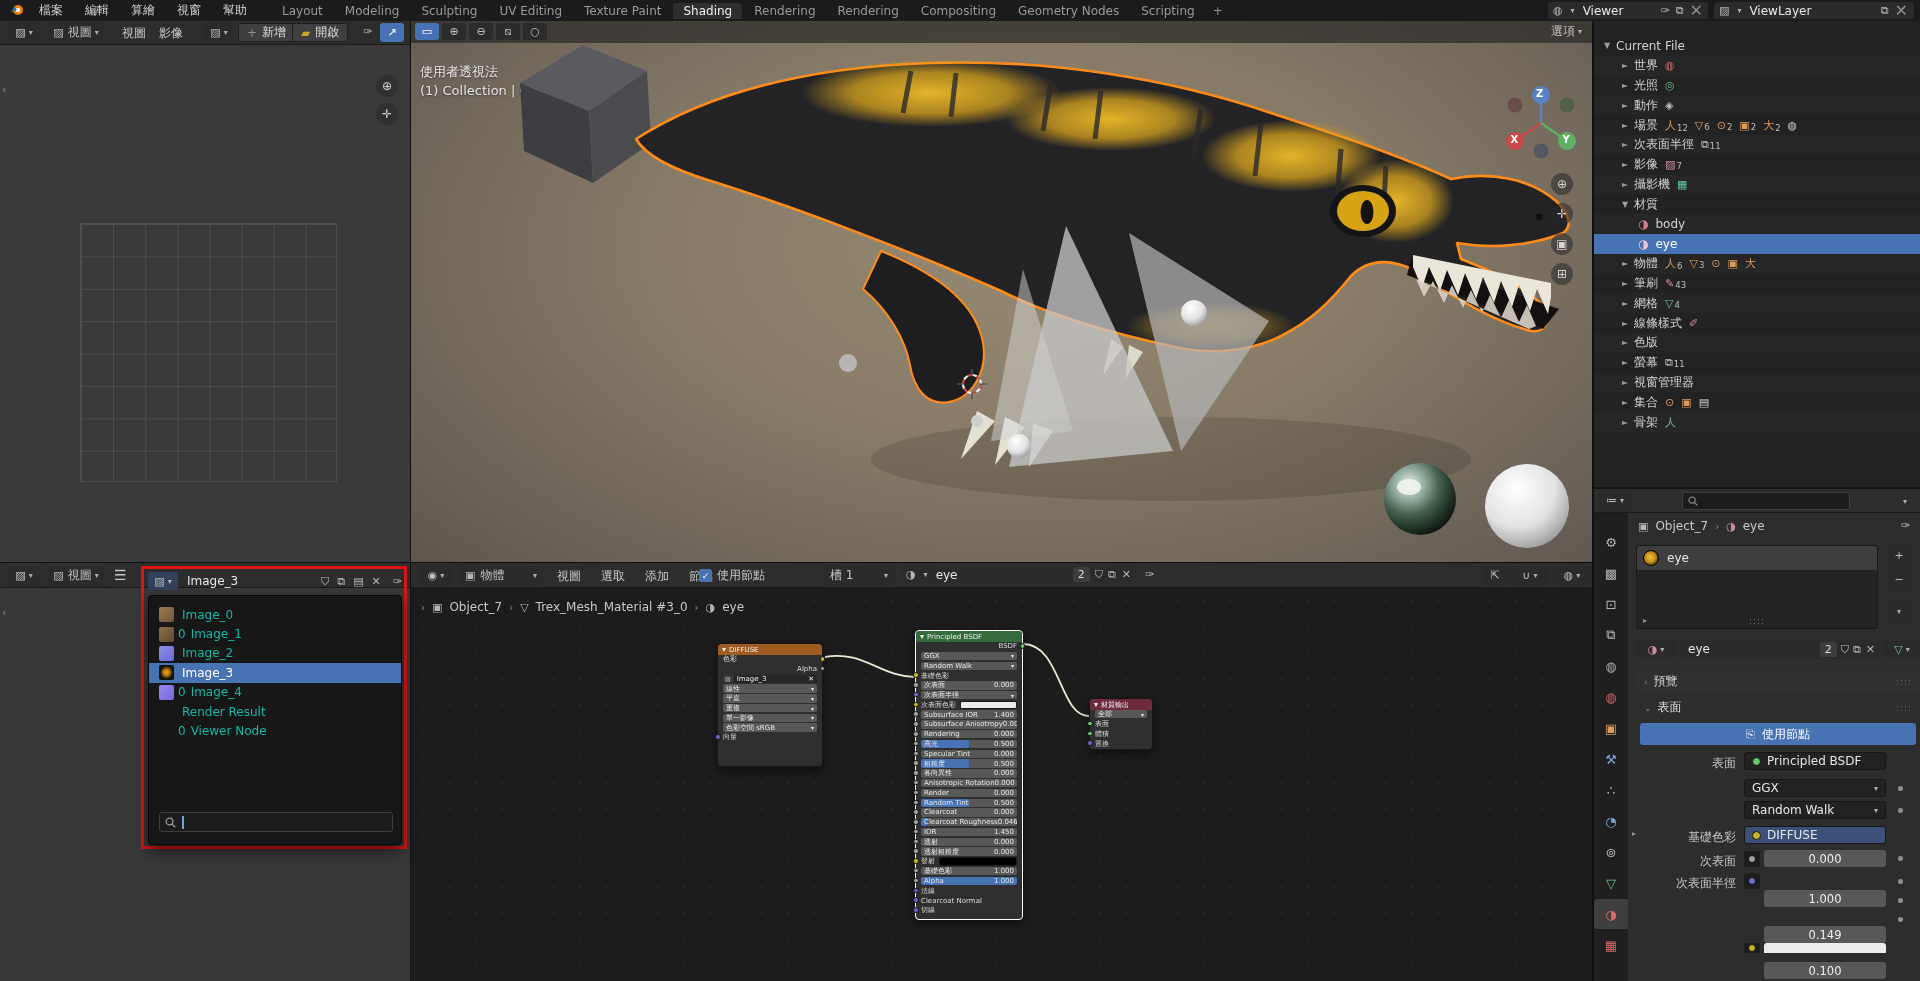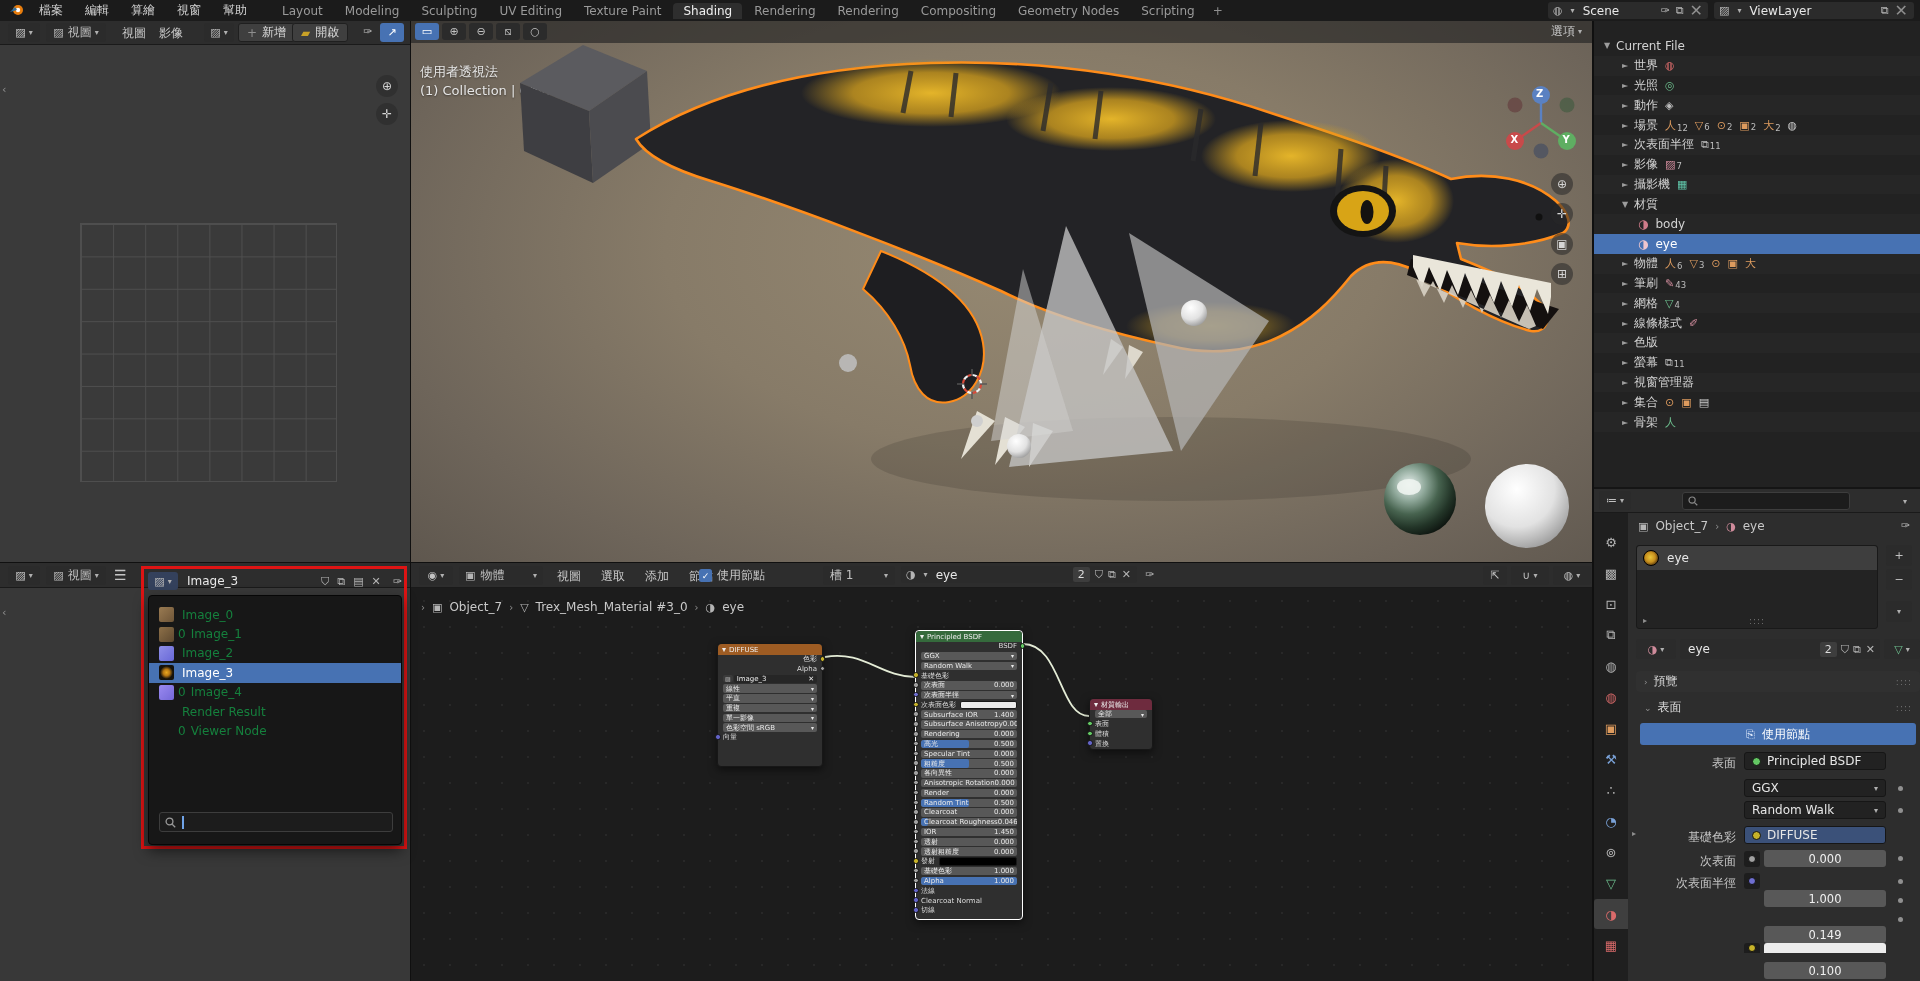--- a/index.html
+++ b/index.html
@@ -22,21 +22,21 @@
   .canvas-img{background:#3a3a3a;}
   .ed-split{background:#101010;}
   .toolbtn{width:26px;height:19px;background:#2b2b2b;border-radius:3px;display:flex;align-items:center;justify-content:center;font-size:11px;color:#c2c2c2;}
   .bluechip{background:#4772b3!important;color:#fff!important;}
   .pushbtn{height:19px;background:#3f3f3f;border:1px solid #1f1f1f;border-radius:3px;display:flex;align-items:center;padding:0 8px;font-size:12px;color:#dcdcdc;gap:5px;}
   
   #uv-grid{left:80px;top:178px;width:257px;height:259px;background-image:linear-gradient(#4e4e4e 1px,transparent 1px),linear-gradient(90deg,#4e4e4e 1px,transparent 1px);background-size:32.1px 32.4px;border:1px solid #4e4e4e;border-right:none;border-bottom:none;box-shadow:inset -1px -1px 0 #4e4e4e;}
   
   #annotation-box{left:141px;top:566px;width:266px;height:283px;border:3px solid #dd1414;z-index:40;}
   #img-dropdown{position:absolute;left:4px;top:26px;width:254px;height:250px;background:#171717;border:1px solid #060606;border-radius:4px;box-shadow:0 6px 14px rgba(0,0,0,.55);}
-  .imglist-item{display:flex;align-items:center;height:19.4px;padding-left:10px;font-size:12px;color:#15803d;}
+  .imglist-item{display:flex;align-items:center;height:19.4px;padding-left:10px;font-size:12px;color:#14b8a6;}
   .imglist-item.sel{background:#4772b3;color:#fff;}
   .thumb{width:15px;height:15px;border-radius:2px;margin-right:8px;}
   .searchbox{display:flex;align-items:center;background:#1c1c1c;border:1px solid #3d3d3d;border-radius:3px;height:20px;padding:0 5px;}
   
   #viewport{left:411px;top:21px;width:1181px;height:542px;overflow:hidden;background:radial-gradient(ellipse 900px 500px at 52% 42%, #968972 0%, #877b68 40%, #6e655a 72%, #59524a 100%);}
   .ov-text{color:#e6e6e6;font-size:13px;text-shadow:0 1px 2px rgba(0,0,0,.45);}
   .vp-sidebtn{width:22px;height:22px;border-radius:50%;background:rgba(40,40,40,.55);display:flex;align-items:center;justify-content:center;color:#d5d5d5;font-size:12px;}
   
   #nodeed{left:411px;top:588px;width:1181px;height:393px;background:#1c1c1c;background-image:radial-gradient(#282828 1px,transparent 1.2px);background-size:26px 26px;overflow:hidden;}
   .node{position:absolute;background:#2f2f2f;border-radius:4px;box-shadow:0 3px 8px rgba(0,0,0,.5);font-size:7px;color:#dcdcdc;}
@@ -96,21 +96,21 @@
         <span class="ws-tab">Rendering</span>
         <span class="ws-tab">Compositing</span>
         <span class="ws-tab">Geometry Nodes</span>
         <span class="ws-tab">Scripting</span>
       </div>
     <span class="dim f12" style="padding:0 8px">+</span>
     <div style="flex:1"></div>
     <div class="idblock" style="width:160px;margin-right:6px">
       <span class="icon7" style="padding:0 5px">◍</span>
         <span class="caret">▾</span>
-      <span class="f12 txtb" style="padding:0 8px;flex:1">Scene</span>
+      <span class="f12 txtb" style="padding:0 8px;flex:1">Viewer</span>
       <span class="icon7">✑</span>
       <span class="icon7" style="padding:0 6px">⧉</span>
       <span class="dim" style="padding-right:5px">✕</span>
     </div>
     <div class="idblock" style="width:200px;margin-right:6px">
       <span class="icon7" style="padding:0 5px">▨</span>
         <span class="caret">▾</span>
       <span class="f12 txtb" style="padding:0 8px;flex:1">ViewLayer</span>
       <span class="icon7">⧉</span>
       <span class="dim" style="padding:0 6px">✕</span>
@@ -466,21 +466,21 @@
       <path class="wire" d="M414,69 C452,62 470,89 504,89"></path>
       <path class="wire" d="M612,56 C650,56 648,128 678,128"></path>
     </svg>
 
     <div class="node" style="left:306px;top:55px;width:106px;height:124px;border:1px solid #171717">
       <div class="node-hd" style="background:#9e5c23">
           <span class="caret" style="margin:0;color:#eee">▾</span>
           <span>DIFFUSE</span>
         </div>
       <div id="diffuse-rows">
-          <div class="nrow" style="justify-content: flex-end;">
+          <div class="nrow" style="justify-content: flex-start;">
             <span>色彩</span>
             <span class="sock sockR" style="background: rgb(199, 179, 42); top: 1px;"></span>
           </div>
           <div class="nrow" style="justify-content: flex-end;">
             <span>Alpha</span>
             <span class="sock sockR" style="background: rgb(161, 161, 161); top: 1px;"></span>
           </div>
           <div class="nrow">
             <span style="background: rgb(58, 58, 58); border-radius: 2px; padding: 0px 2px; font-size: 6px; color: rgb(187, 187, 187); margin-right: 1px;">▨</span>
             <div class="pill" style="background: rgb(38, 38, 38);">

